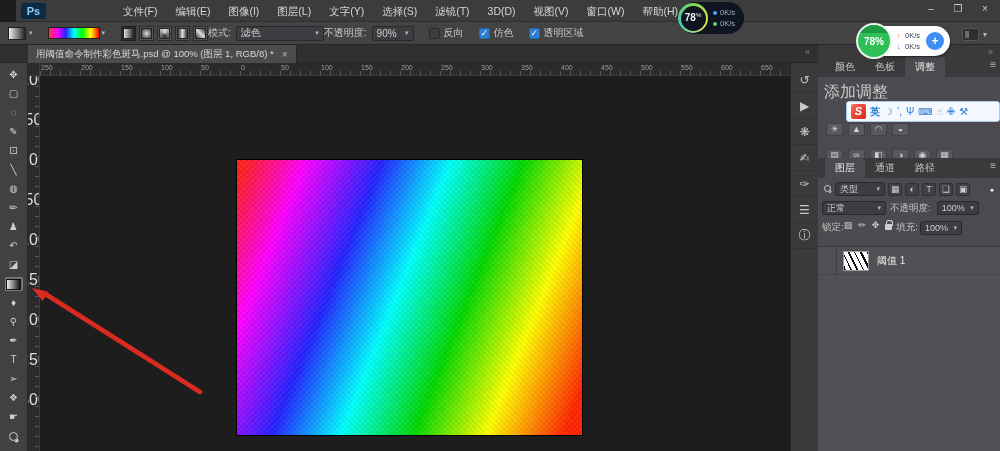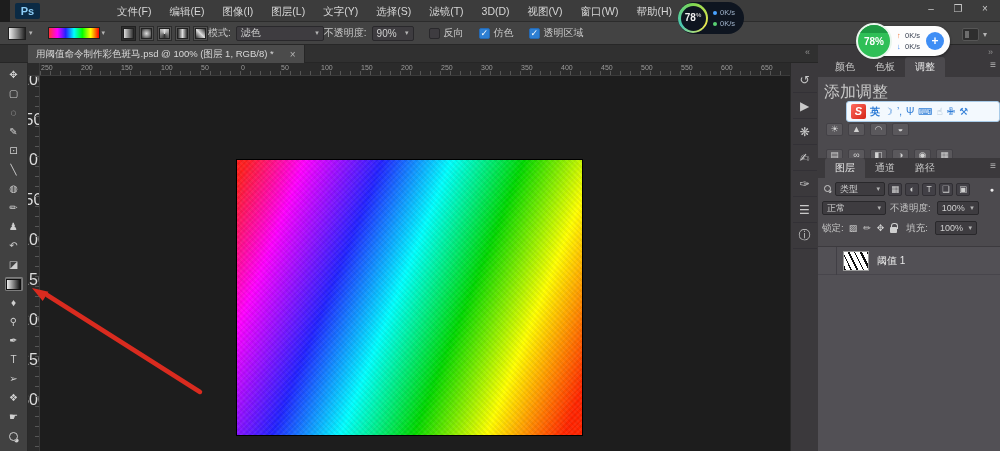--- a/index.html
+++ b/index.html
@@ -1,21 +1,21 @@
 <!DOCTYPE html>
 <html><head>
 <meta charset="utf-8">
 <style>
   *{box-sizing:border-box;margin:0;padding:0}
   body{margin:0;background:#111}
   .screen{position:relative;width:1000px;height:451px;overflow:hidden;background:#1d1d1d;
     font-family:"Liberation Sans","DejaVu Sans",sans-serif;color:#ddd;-webkit-user-select:none}
 
   
-  .menubar{position:absolute;top:0;left:10px;right:0;height:22px;background:#3c3c3c;border-bottom:1px solid #2c2c2c;display:flex;align-items:center;z-index:5}
+  .menubar{position:absolute;top:0;left:16px;right:0;height:22px;background:#3c3c3c;border-bottom:1px solid #2c2c2c;display:flex;align-items:center;z-index:5}
   .ps-logo{width:25px;height:16px;margin-left:5px;background:#0b2a44;color:#8ccdf6;font-weight:bold;font-size:11px;display:flex;align-items:center;justify-content:center;border-radius:2px}
   .menus{display:flex;margin-left:68px}
   .menu-item{font-size:10.5px;color:#d6d6d6;padding:0 9px;line-height:22px;white-space:nowrap}
   .win-controls{position:absolute;top:3px;right:6px;display:flex;gap:9px;z-index:60}
   .win-btn{color:#c9c9c9;font-size:10px;width:18px;text-align:center}
 
   
   .optionsbar{position:absolute;top:22px;left:0;right:0;height:23px;background:#434343;border-bottom:1px solid #272727;display:flex;align-items:center;font-size:10px;color:#c9c9c9;z-index:4}
   .tool-preset{margin-left:8px;display:flex;align-items:center;gap:3px}
   .tp-thumb{width:18px;height:13px;background:linear-gradient(90deg,#eee,#222);border:1px solid #1f1f1f}
@@ -35,21 +35,21 @@
   .dd{background:#3e3c40;border:1px solid #29282b;border-radius:2px;height:15px;display:flex;align-items:center;justify-content:space-between;padding:0 4px;margin-left:5px;color:#cfcfcf}
   .mode-dd{width:88px}
   .op-dd{width:42px}
   .opt-check{display:flex;align-items:center;gap:4px;margin-left:15px;white-space:nowrap}
   .cb{width:11px;height:11px;background:#3e3c40;border:1px solid #29282b;border-radius:2px;position:relative}
   .cb.checked{background:#2d7fd3;border-color:#2569b3}
   .cb.checked::after{content:"✓";color:#fff;font-size:9px;position:absolute;top:-1px;left:1px}
 
   
   .tabstrip{position:absolute;top:45px;left:0;right:0;height:18px;background:#303030;border-bottom:1px solid #262626;z-index:3}
-  .doc-tab{position:absolute;top:45px;left:28px;height:18px;background:#4b4b4b;color:#d8d8d8;font-size:9.5px;display:flex;align-items:center;padding:0 8px;gap:16px;border-right:1px solid #262626;z-index:4;white-space:nowrap}
+  .doc-tab{position:absolute;top:45px;left:28px;height:18px;background:#4b4b4b;color:#d8d8d8;font-size:9.5px;display:flex;align-items:center;padding:0 8px;gap:8px;border-right:1px solid #262626;z-index:4;white-space:nowrap}
   .doc-close{color:#b5b5b5;font-size:10px}
 
   
   .toolbar{position:absolute;top:63px;left:0;width:28px;bottom:0;background:#414141;border-right:1px solid #292929;display:flex;flex-direction:column;align-items:center;padding-top:5px;gap:5px;z-index:10}
   .tool{width:18px;height:14px;display:flex;align-items:center;justify-content:center;font-size:10px;color:#cfcfcf;line-height:1}
   .tool.selected{background:#6a6a6a;border-radius:2px;box-shadow:inset 0 0 0 1px #7d7d7d}
   .tool.g-swatch::after{content:"";width:13px;height:9px;background:linear-gradient(90deg,#eee,#111);border:1px solid #111}
   .tool.mini-mag::after{content:"";width:7px;height:7px;border:1.5px solid #cfcfcf;border-radius:50%;box-shadow:3px 4px 0 -2.4px #cfcfcf}
 
   
@@ -93,21 +93,21 @@
   .layers-menu{top:115px}
   .layers-body{position:absolute;top:133px;left:0;right:0;bottom:0;background:#4c4a4e}
   .filter-row{display:flex;align-items:center;gap:3px;padding:4px 4px 3px;position:relative}
   .type-dd{width:50px;height:14px;margin-left:0;font-size:9px}
   .mini-mag-s{width:7px;height:7px;border:1.4px solid #cbcbcb;border-radius:50%;box-shadow:2.5px 3px 0 -2.1px #cbcbcb;margin:0 1px 2px 2px}
   .f-icon{width:14px;height:13px;background:#424046;border:1px solid #312f34;display:flex;align-items:center;justify-content:center;font-size:8.5px;color:#cfcfcf;border-radius:2px;line-height:1}
   .f-dot{margin-left:auto;color:#eee;font-size:7px;padding-right:2px}
   .blend-row{display:flex;align-items:center;padding:2px 4px;gap:4px;font-size:9.5px;color:#c5c5c5;white-space:nowrap}
   .blend-dd{width:64px;height:14px;margin-left:0;font-size:9px}
   .small-dd{width:42px;height:14px;margin-left:2px;font-size:9px}
-  .lock-row{display:flex;align-items:center;gap:5px;padding:4px 4px 3px;font-size:9.5px;color:#c5c5c5;white-space:nowrap}
+  .lock-row{display:flex;align-items:flex-start;padding:4px 4px 3px;font-size:9.5px;color:#c5c5c5;white-space:nowrap}
   .l-icon{font-size:9px;color:#cfcfcf;line-height:1}
   .mini-lock{width:7px;height:6px;background:#cfcfcf;border-radius:1px;position:relative;margin-top:3px}
   .mini-lock::before{content:"";position:absolute;top:-4px;left:1px;width:5px;height:5px;border:1.4px solid #cfcfcf;border-bottom:none;border-radius:3px 3px 0 0}
   .layer-list{margin-top:12px;background:#525055;border-top:1px solid #3c3a3e;position:absolute;top:56px;left:0;right:0;bottom:0}
   .layer-row{height:28px;display:flex;align-items:center;border-bottom:1px solid #47454b}
   .layer-row.selected{background:#6a686c}
   .vis-cell{width:19px;height:28px;border-right:1px solid #413f45;display:flex;align-items:center;justify-content:center}
   .eye{width:11px;height:7px;border:1px solid #e0e0e0;border-radius:50%;position:relative}
   .eye::after{content:"";position:absolute;top:1px;left:3px;width:3px;height:3px;border-radius:50%;background:#e0e0e0}
   .thumb{width:26px;height:20px;border:1px solid #9b9b9b;margin-left:6px;flex:0 0 auto}

